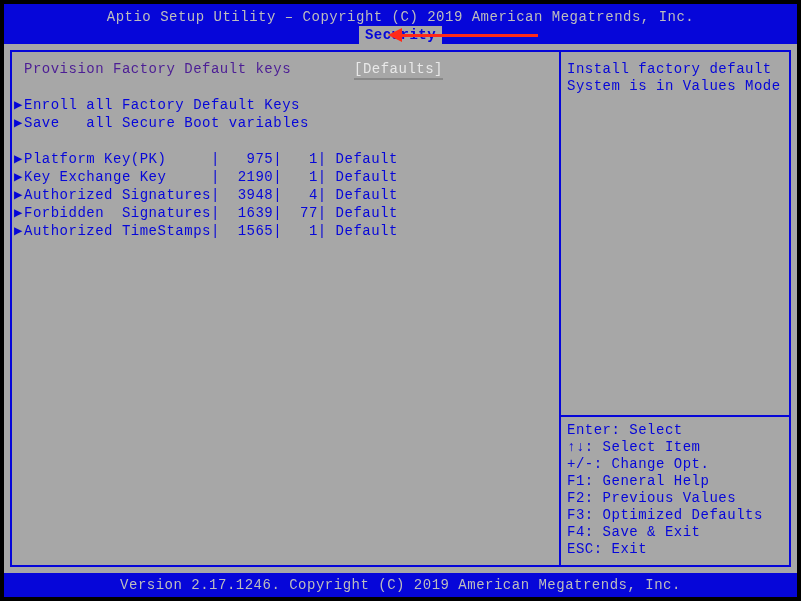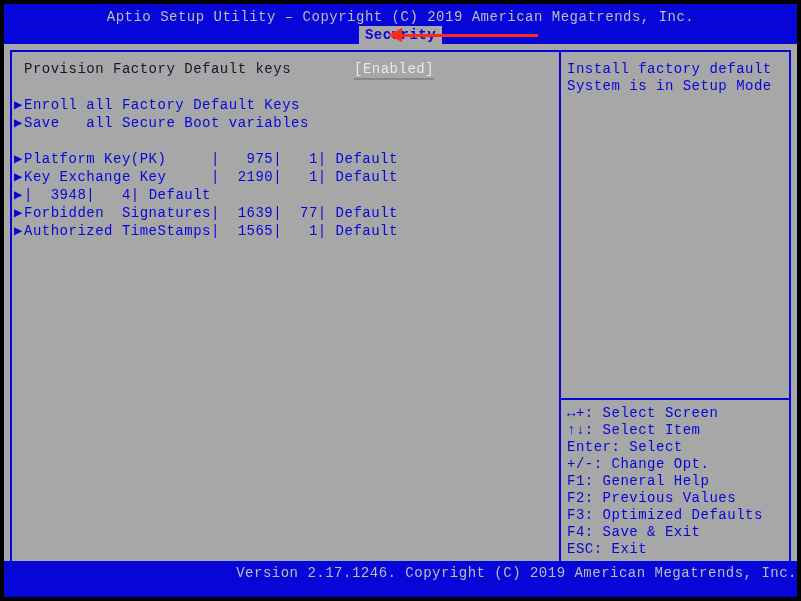--- a/index.html
+++ b/index.html
@@ -89,39 +89,39 @@
   .side-spacer { flex: 1; }
   .side-hr { border-top: 2px solid #0606d9; margin: 4px -6px 4px -6px; }
   .row { display: flex; align-items: center; height: 18px; white-space: pre; }
   .row.plain { color: #30304b; }
   .row .tri {
     width: 10px;
     color: #0606d9;
     display: inline-block;
     text-align: left;
   }
-  .sel-label { color: #0f172a; }
+  .sel-label { color: #4c1d95; }
   .sel-value { color: #e9e9e9; }
   .sel-underline {
     position: relative;
   }
   .sel-underline::after {
     content: "";
     position: absolute;
     left: 0; right: 0; bottom: -2px;
     height: 2px;
     background: #888;
   }
   .footer {
     position: absolute;
     bottom: 0; left: 0; right: 0;
-    height: 36px;
+    height: 24px;
     background: #0606d9;
     color: #bdbdbd;
-    text-align: right;
+    text-align: center;
     padding-top: 3px;
   }
   .hint-row { height: 17px; white-space: pre; }
 </style>
 </head>
 <body>
 
 <div class="screen">
   <div class="header">
     <div class="header-title">Aptio Setup Utility – Copyright (C) 2019 American Megatrends, Inc.</div>
@@ -135,21 +135,21 @@
     <div class="arrow-line"></div>
   </div>
 
   <div class="body">
     <div class="panels">
       <div class="main-panel">
 
         <div class="row">
           <span class="tri"> </span>
           <span class="sel-label" style="width:330px;">Provision Factory Default keys</span>
-          <span class="sel-value sel-underline">[Enabled]</span>
+          <span class="sel-value sel-underline">[Defaults]</span>
         </div>
 
         <div class="row"> </div>
 
         <div class="row">
           <span class="tri">▶</span>
           <span>Enroll all Factory Default Keys</span>
         </div>
         <div class="row">
           <span class="tri">▶</span>
@@ -162,44 +162,43 @@
         <div class="row">
           <span class="tri">▶</span>
           <span>Platform Key(PK)     </span><span>| </span><span>  975</span><span>| </span><span>  1</span><span>| </span><span>Default</span>
         </div>
         <div class="row">
           <span class="tri">▶</span>
           <span>Key Exchange Key     </span><span>| </span><span> 2190</span><span>| </span><span>  1</span><span>| </span><span>Default</span>
         </div>
         <div class="row">
           <span class="tri">▶</span>
-          <span>| </span><span> 3948</span><span>| </span><span>  4</span><span>| </span><span>Default</span>
+          <span>Authorized Signatures</span><span>| </span><span> 3948</span><span>| </span><span>  4</span><span>| </span><span>Default</span>
         </div>
         <div class="row">
           <span class="tri">▶</span>
           <span>Forbidden  Signatures</span><span>| </span><span> 1639</span><span>| </span><span> 77</span><span>| </span><span>Default</span>
         </div>
         <div class="row">
           <span class="tri">▶</span>
           <span>Authorized TimeStamps</span><span>| </span><span> 1565</span><span>| </span><span>  1</span><span>| </span><span>Default</span>
         </div>
 
       </div>
 
       <div class="side-panel">
         <div class="side-help">
           <div class="hint-row">Install factory default</div>
-          <div class="hint-row">System is in Setup Mode</div>
+          <div class="hint-row">System is in Values Mode</div>
         </div>
         <div class="side-spacer"></div>
         <div class="side-hr"></div>
         <div>
-          <div class="hint-row">↔+: Select Screen</div>
+          <div class="hint-row">Enter: Select</div>
           <div class="hint-row">↑↓: Select Item</div>
-          <div class="hint-row">Enter: Select</div>
           <div class="hint-row">+/-: Change Opt.</div>
           <div class="hint-row">F1: General Help</div>
           <div class="hint-row">F2: Previous Values</div>
           <div class="hint-row">F3: Optimized Defaults</div>
           <div class="hint-row">F4: Save &amp; Exit</div>
           <div class="hint-row">ESC: Exit</div>
         </div>
       </div>
     </div>
   </div>

